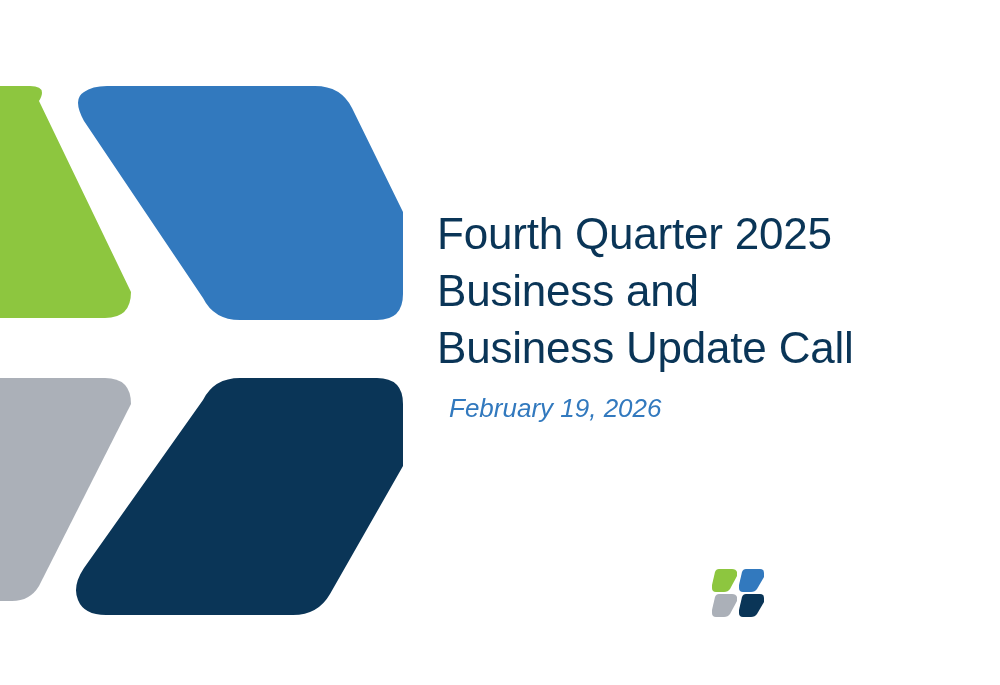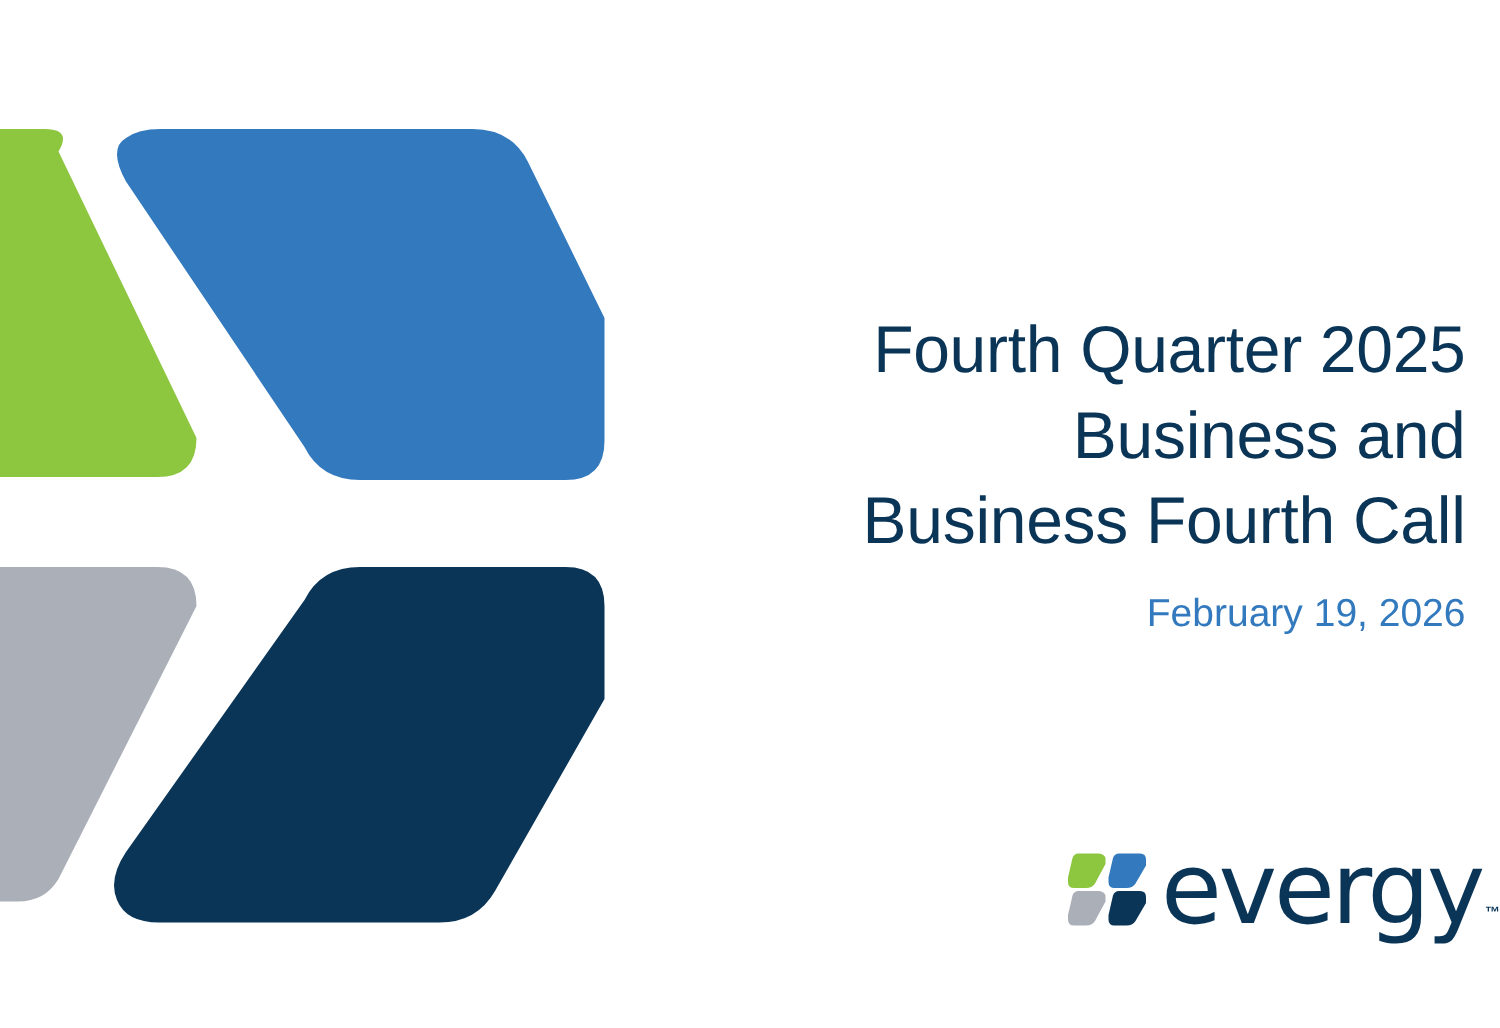--- a/index.html
+++ b/index.html
@@ -28,36 +28,36 @@
     height: 685px;
     pointer-events: none;
   }
 
   
   .title-block {
     position: absolute;
     left: 437px;
     top: 205px;
     width: 540px;
-    text-align: right;
   }
   .title-line {
     color: #0a3557;
     font-size: 44px;
     line-height: 57px;
     font-weight: 400;
     letter-spacing: -0.2px;
     white-space: nowrap;
   }
   .date-line {
     margin-top: 16px;
     margin-left: 12px;
     color: #3279be;
     font-size: 26px;
     line-height: 32px;
+    font-style: italic;
     font-weight: 400;
     white-space: nowrap;
   }
 
   
   .logo-lockup {
     position: absolute;
     left: 712px;
     top: 556px;
     width: 240px;
@@ -139,37 +139,33 @@
              Q 84 615 78 600
              Q 72 586 84 568
              L 203 400
              Q 214 378 240 378
              Z"></path>
   </svg>
 
   <div class="title-block">
     <div class="title-line">Fourth Quarter 2025</div>
     <div class="title-line">Business and</div>
-    <div class="title-line">Business Fourth Call</div>
+    <div class="title-line">Business Update Call</div>
     <div class="date-line">February 19, 2026</div>
   </div>
 
   <div class="logo-lockup">
 
     <svg class="logo-mark" viewBox="0 0 56 52" xmlns="http://www.w3.org/2000/svg">
 
       <path fill="#8dc63f" d="M 7 2 L 20 2 Q 24 2 25 5 L 25 9 L 18 22 Q 16 25 12 25 L 4 25 Q 0 25 0 21 L 0 18 L 3 5 Q 4 2 7 2 Z"></path>
 
       <path fill="#3279be" d="M 34 2 L 48 2 Q 52 2 52 6 L 52 10 L 45 22 Q 43 25 39 25 L 31 25 Q 27 25 27 21 L 27 18 L 30 5 Q 31 2 34 2 Z"></path>
 
       <path fill="#abb0b8" d="M 7 27 L 20 27 Q 24 27 25 30 L 25 34 L 18 47 Q 16 50 12 50 L 4 50 Q 0 50 0 46 L 0 43 L 3 30 Q 4 27 7 27 Z"></path>
 
       <path fill="#0a3557" d="M 34 27 L 48 27 Q 52 27 52 31 L 52 35 L 45 47 Q 43 50 39 50 L 31 50 Q 27 50 27 46 L 27 43 L 30 30 Q 31 27 34 27 Z"></path>
     </svg>
 
-    <div class="logo-word">
-      <span class="logo-word-text">evergy</span>
-      <span class="logo-tm">™</span>
-    </div>
 
   </div>
 
 </div>
 
 </body></html>

